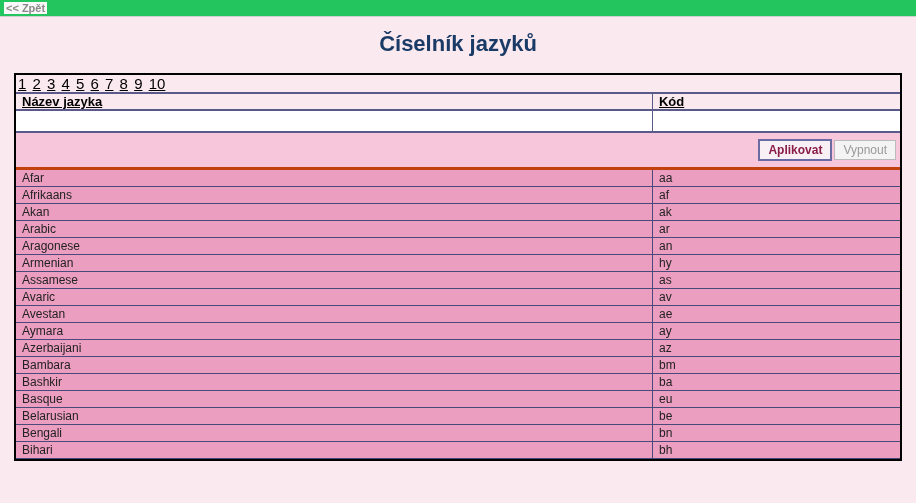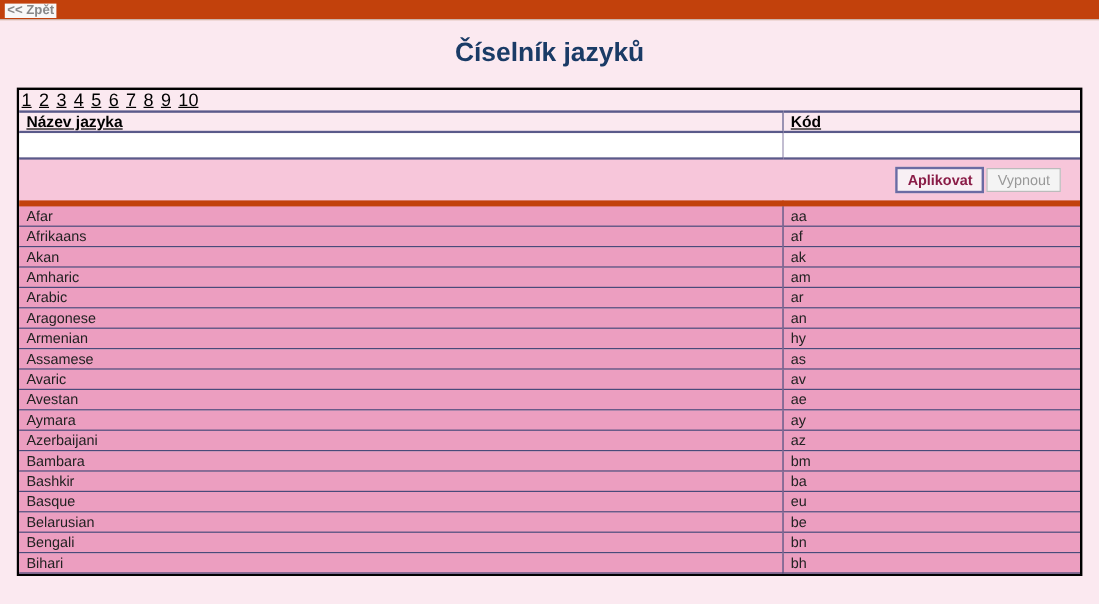--- a/index.html
+++ b/index.html
@@ -5,21 +5,21 @@
   * { box-sizing: border-box; }
   body {
     margin: 0;
     padding: 0;
     font-family: Verdana, Arial, sans-serif;
     font-size: 12px;
     background: #ffffff;
     width: 916px;
   }
   .top-bar {
-    background: #c2410c;
+    background: #22c55e;
     padding: 1px 4px;
     border-bottom: 1px solid #d0d0d0;
   }
   .back-link {
     color: #888;
     font-weight: bold;
     font-size: 11px;
     font-family: Verdana, sans-serif;
     background: #f8f8f8;
     padding: 0 2px;
@@ -86,22 +86,22 @@
     border: none;
     padding: 2px 4px;
     font-size: 12px;
     background: #fff;
     outline: none;
     height: 20px;
   }
   tr.actions-row td {
     background: #f7c6da;
     text-align: right;
-    padding: 6px 16px 6px 4px;
-    border-bottom: 5px solid #c2410c;
+    padding: 6px 4px 6px 4px;
+    border-bottom: 3px solid #c2410c;
   }
   .btn {
     font-family: Verdana, sans-serif;
     font-size: 12px;
     padding: 2px 8px;
     margin-left: 2px;
     cursor: pointer;
   }
   .btn-apply {
     color: #8a1c47;
@@ -169,24 +169,20 @@
           </tr>
           <tr class="data-row">
             <td>Afrikaans</td>
             <td>af</td>
           </tr>
           <tr class="data-row">
             <td>Akan</td>
             <td>ak</td>
           </tr>
           <tr class="data-row">
-            <td>Amharic</td>
-            <td>am</td>
-          </tr>
-          <tr class="data-row">
             <td>Arabic</td>
             <td>ar</td>
           </tr>
           <tr class="data-row">
             <td>Aragonese</td>
             <td>an</td>
           </tr>
           <tr class="data-row">
             <td>Armenian</td>
             <td>hy</td>

